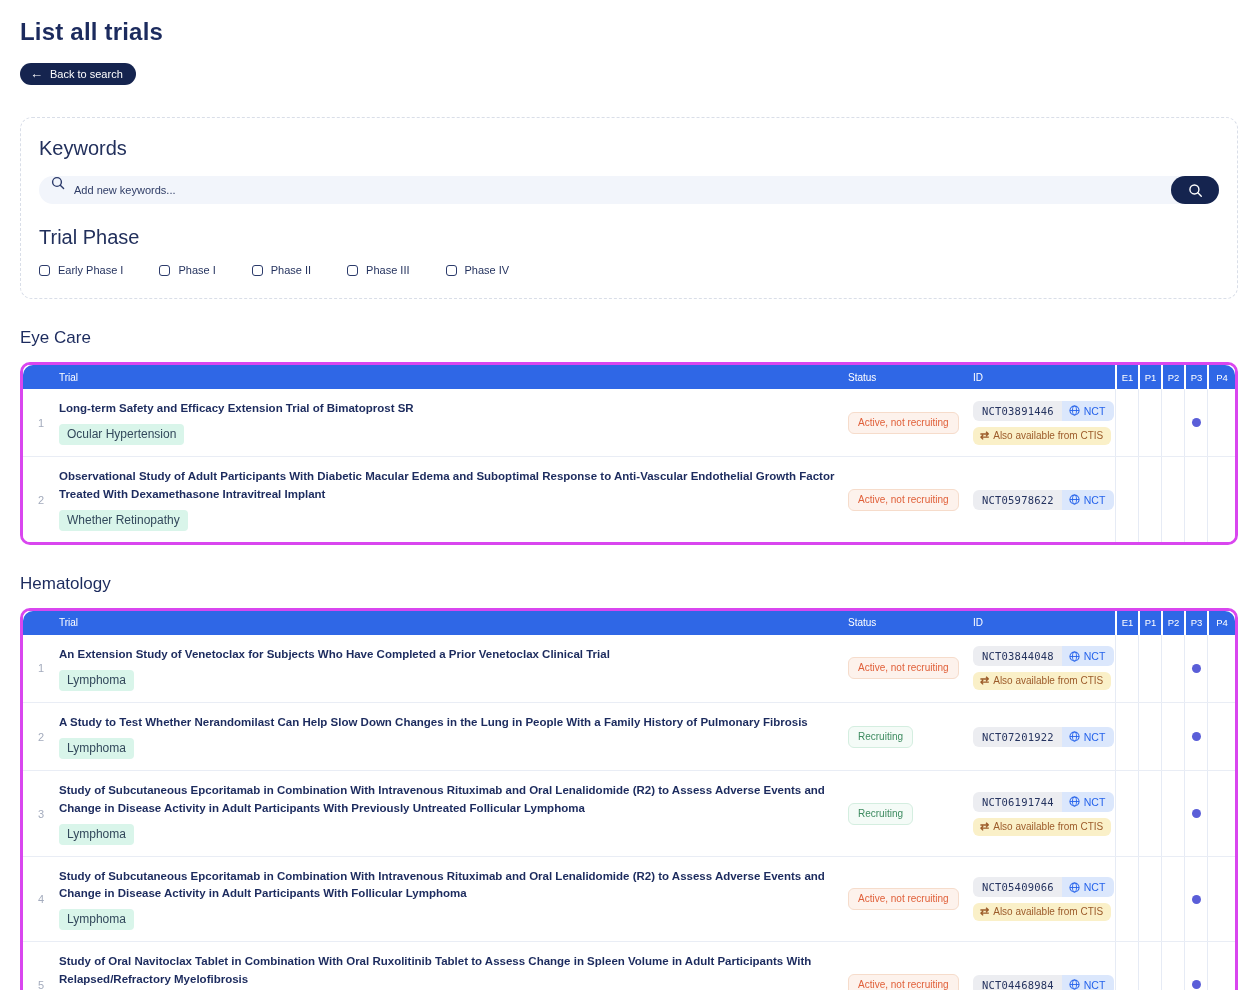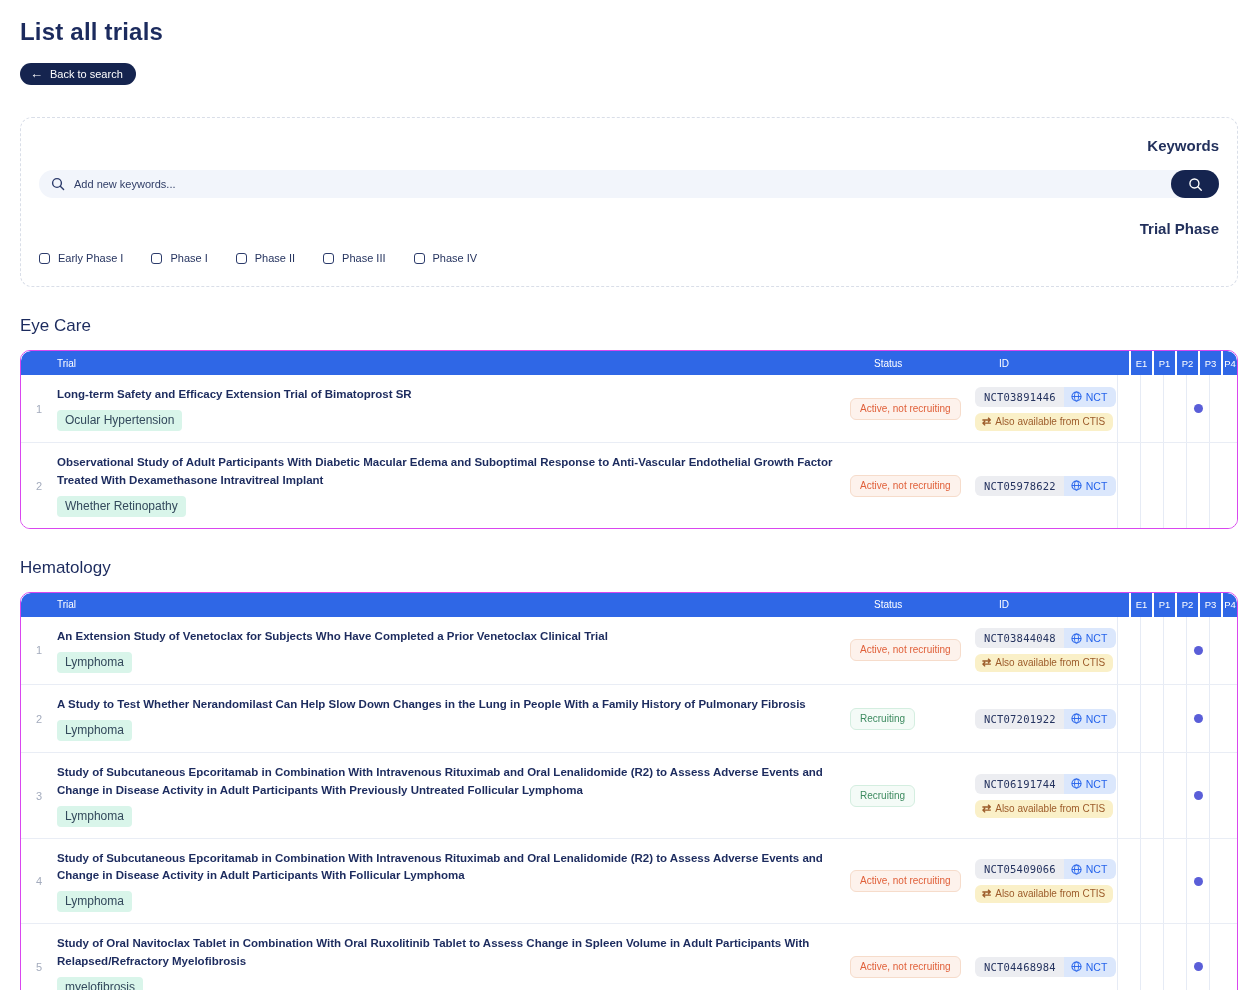--- a/index.html
+++ b/index.html
@@ -8,48 +8,48 @@
 
   
   .page-title { font-size:24px; font-weight:700; color:#1c2b5e; letter-spacing:.2px; }
   .back-btn { margin-top:17px; display:inline-flex; align-items:center; gap:7px;
     background:#15244f; color:#fff; border:none; border-radius:12px;
     padding:4px 13px 5px 10px; font-size:11px; font-family:inherit; cursor:pointer; }
   .back-btn .arrow { font-size:13px; line-height:1; }
 
   
   .filters { margin-top:32px; border:1.5px dashed #d9dee8; border-radius:12px; padding:19px 18px 22px 18px; }
-  .filters h2 { font-size:15px; font-weight:700; color:#22305c;text-align:right; }
+  .filters h2 { font-size:20px; font-weight:400; color:#22305c; }
   .search-row { position:relative; margin-top:16px; height:28px; }
   .search-input-wrap { position:absolute; inset:0; background:#f2f5fb; border-radius:16px;
-    display:flex; align-items:center; padding-left:12px; }
+    display:flex; align-items:flex-start; padding-left:12px; }
   .search-input { border:none; outline:none; background:transparent; flex:1; height:100%;
     font-size:11px; font-family:inherit; color:#25335f; padding-left:9px; }
   .search-input::placeholder { color:#25335f; opacity:.95; }
   .search-submit { position:absolute; right:0; top:0; width:48px; height:28px; border:none;
     background:#15244f; border-radius:16px; display:flex; align-items:center; justify-content:center; cursor:pointer; }
   .tp-label { margin-top:22px; }
-  .checkbox-row { margin-top:15px; display:flex; gap:28px; }
+  .checkbox-row { margin-top:15px; display:flex; gap:36px; }
   .cb-item { display:flex; align-items:center; gap:8px; cursor:pointer; }
   .cb-box { width:11px; height:11px; border:1.5px solid #2c3b6b; border-radius:3px; background:#fff; }
   .cb-item span.lbl { font-size:11px; color:#25335f; }
 
   
   .section-title { font-size:17px; font-weight:500; color:#1c2b5e; margin-top:29px; margin-bottom:14px; }
-  .trial-table { border:1px solid #d946ef; border-radius:10px; overflow:hidden; }
+  .trial-table { border:3px solid #d946ef; border-radius:10px; overflow:hidden; }
 
   .thead { display:flex; height:24px; font-size:10px; color:#ffffff; background:#fff; }
   .head-main { flex:1; background:#2f67e6; display:flex; align-items:center; border-radius:10px 0 0 0; }
   .hc-num { width:36px; }
   .hc-trial { flex:1; padding-left:0; }
   .hc-status { width:125px; }
-  .hc-id { width:130px; }
+  .hc-id { width:142px; }
   .phase-header-group { display:flex; gap:2px; margin-left:2px; }
   .phase-hcell { width:21px; background:#2f67e6; display:flex; align-items:center; justify-content:center; font-size:9.5px; }
-  .phase-hcell:last-child { width:14px; border-radius:0 10px 0 0; }
+  .phase-hcell:last-child { width:26px; border-radius:0 10px 0 0; }
 
   .trow { display:flex; background:#fff; }
   .trow + .trow { border-top:1px solid #e9edf5; }
   .c-num { width:36px; display:flex; align-items:center; justify-content:center;
     color:#a3abbd; font-size:11px; }
   .c-trial { flex:1; padding:11px 10px 11px 0; display:flex; flex-direction:column; justify-content:center; }
   .trial-title { font-size:11.5px; font-weight:700; color:#1c2b5e; line-height:1.5; cursor:pointer; }
   .tag { margin-top:7px; align-self:flex-start; background:#d9f5ea; color:#33495c;
     font-size:12px; padding:3px 8px 4px 8px; border-radius:4px; }
   .c-status { width:125px; display:flex; align-items:center; }

